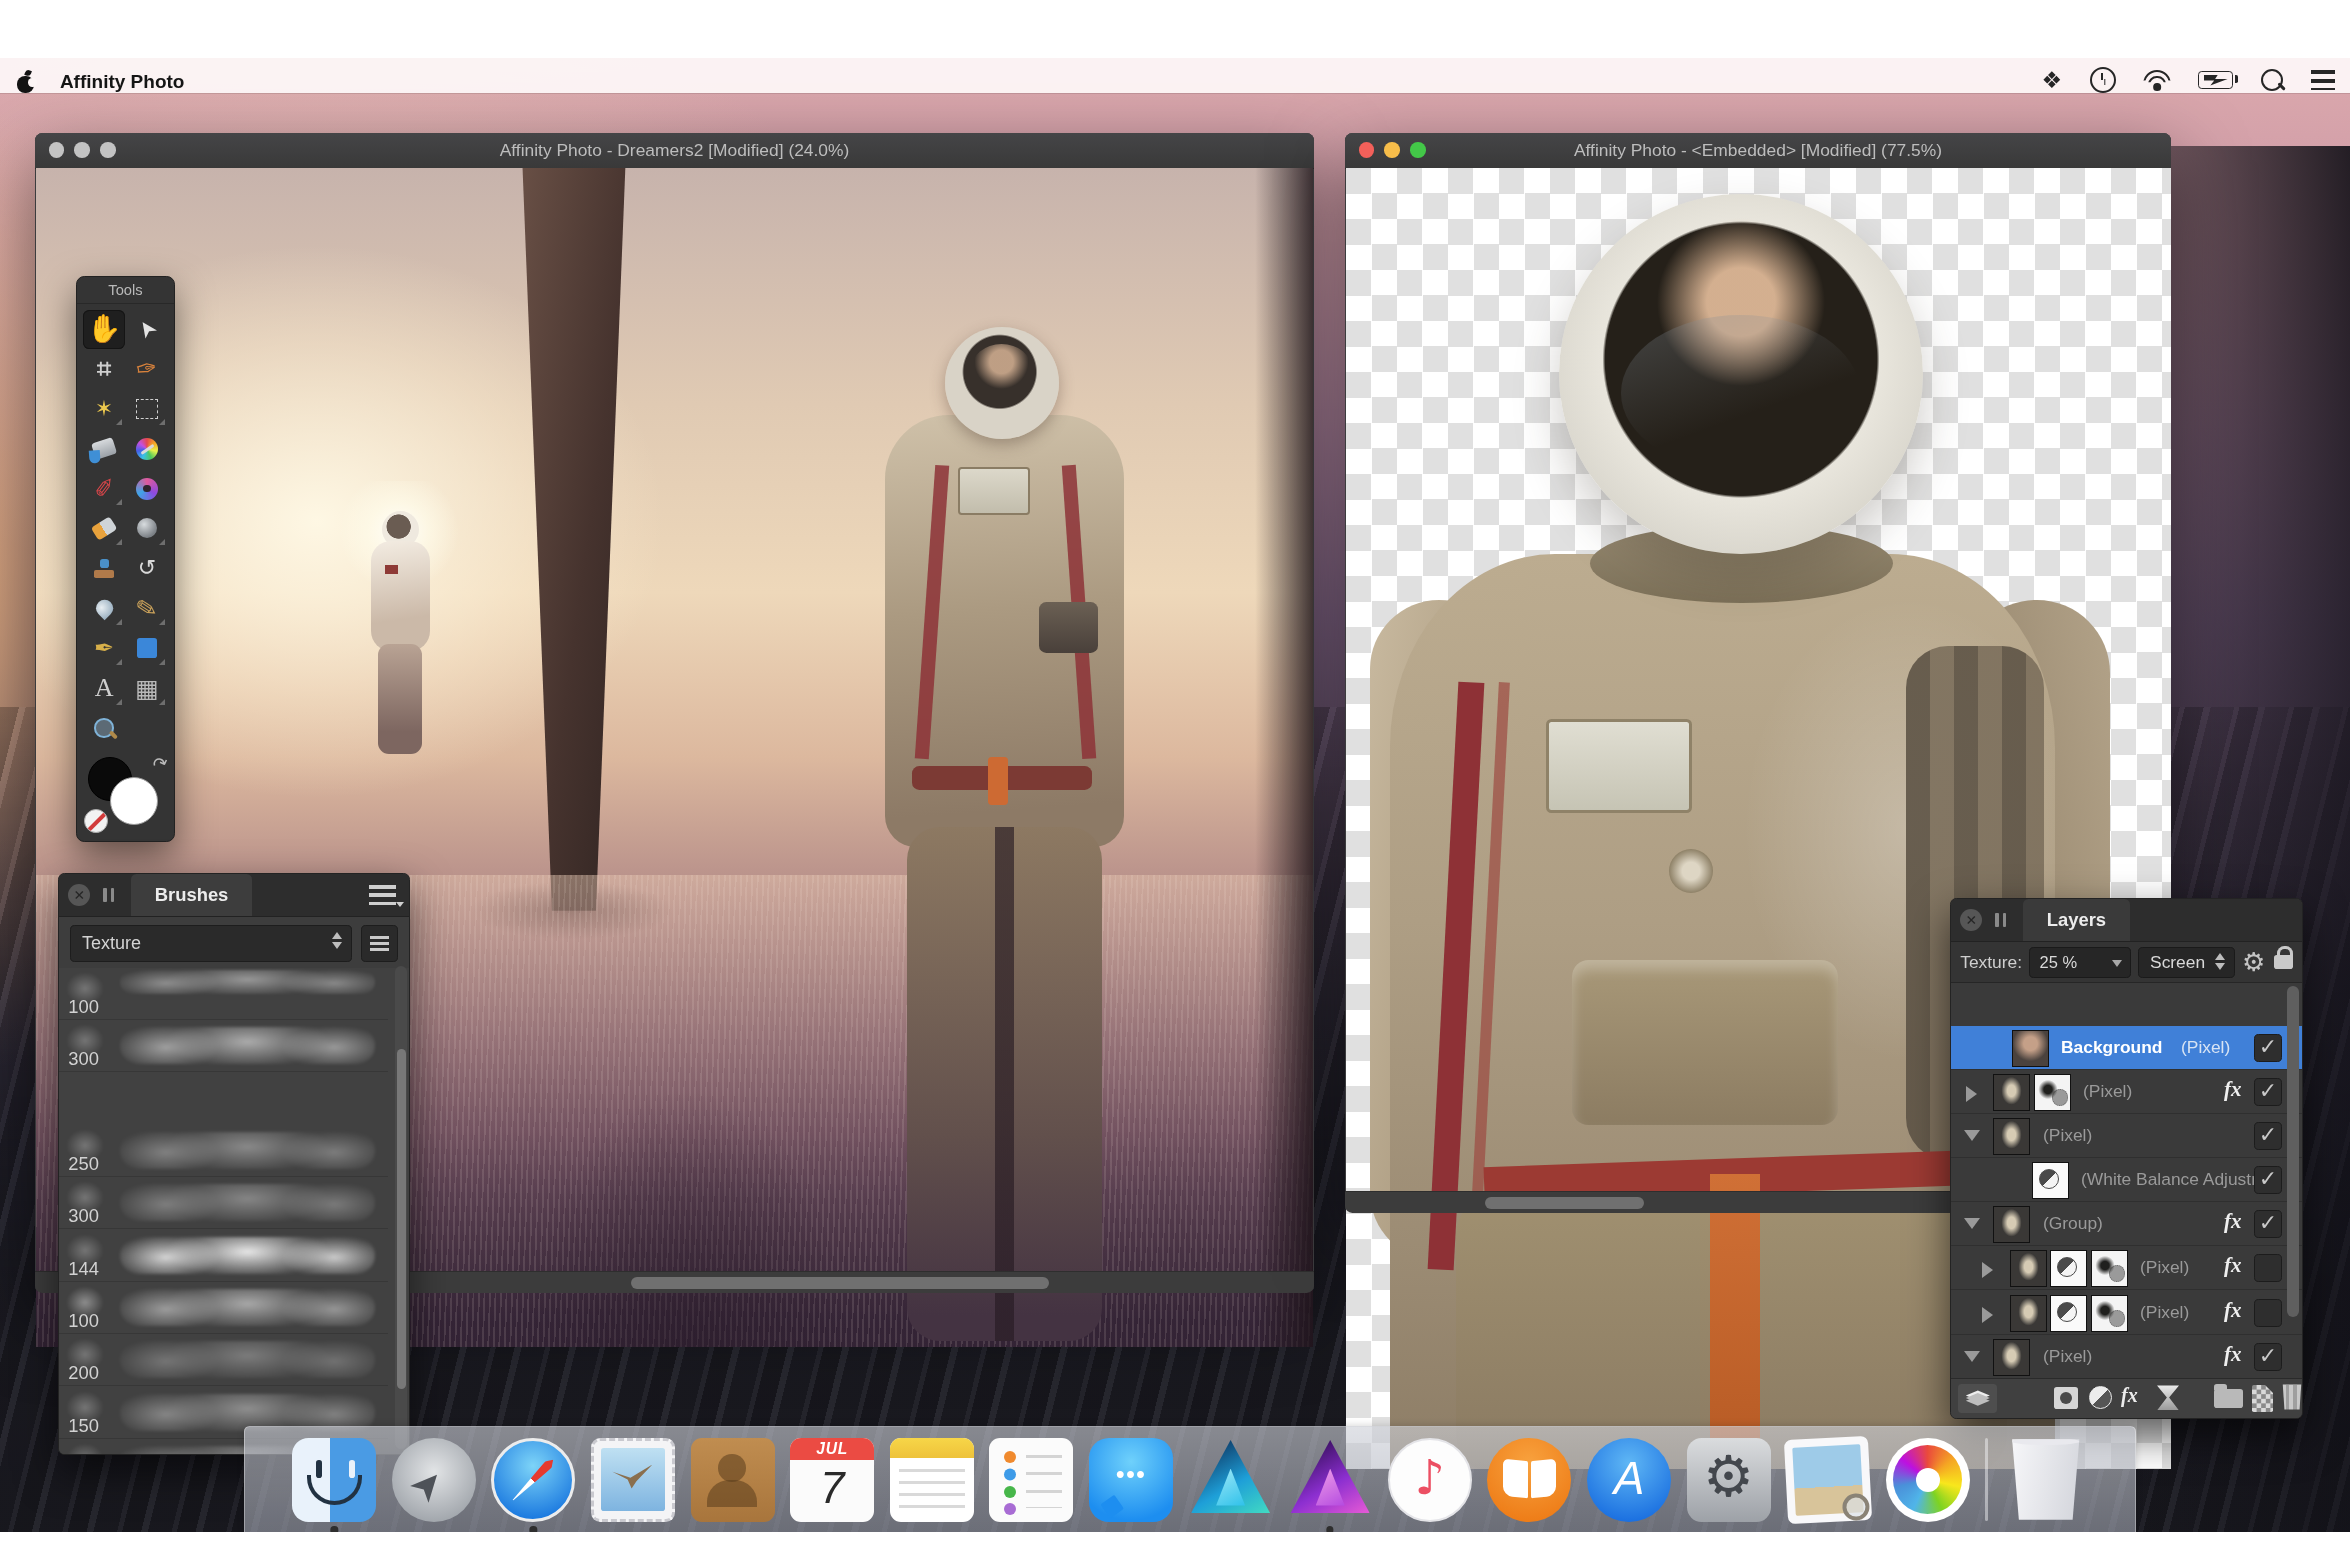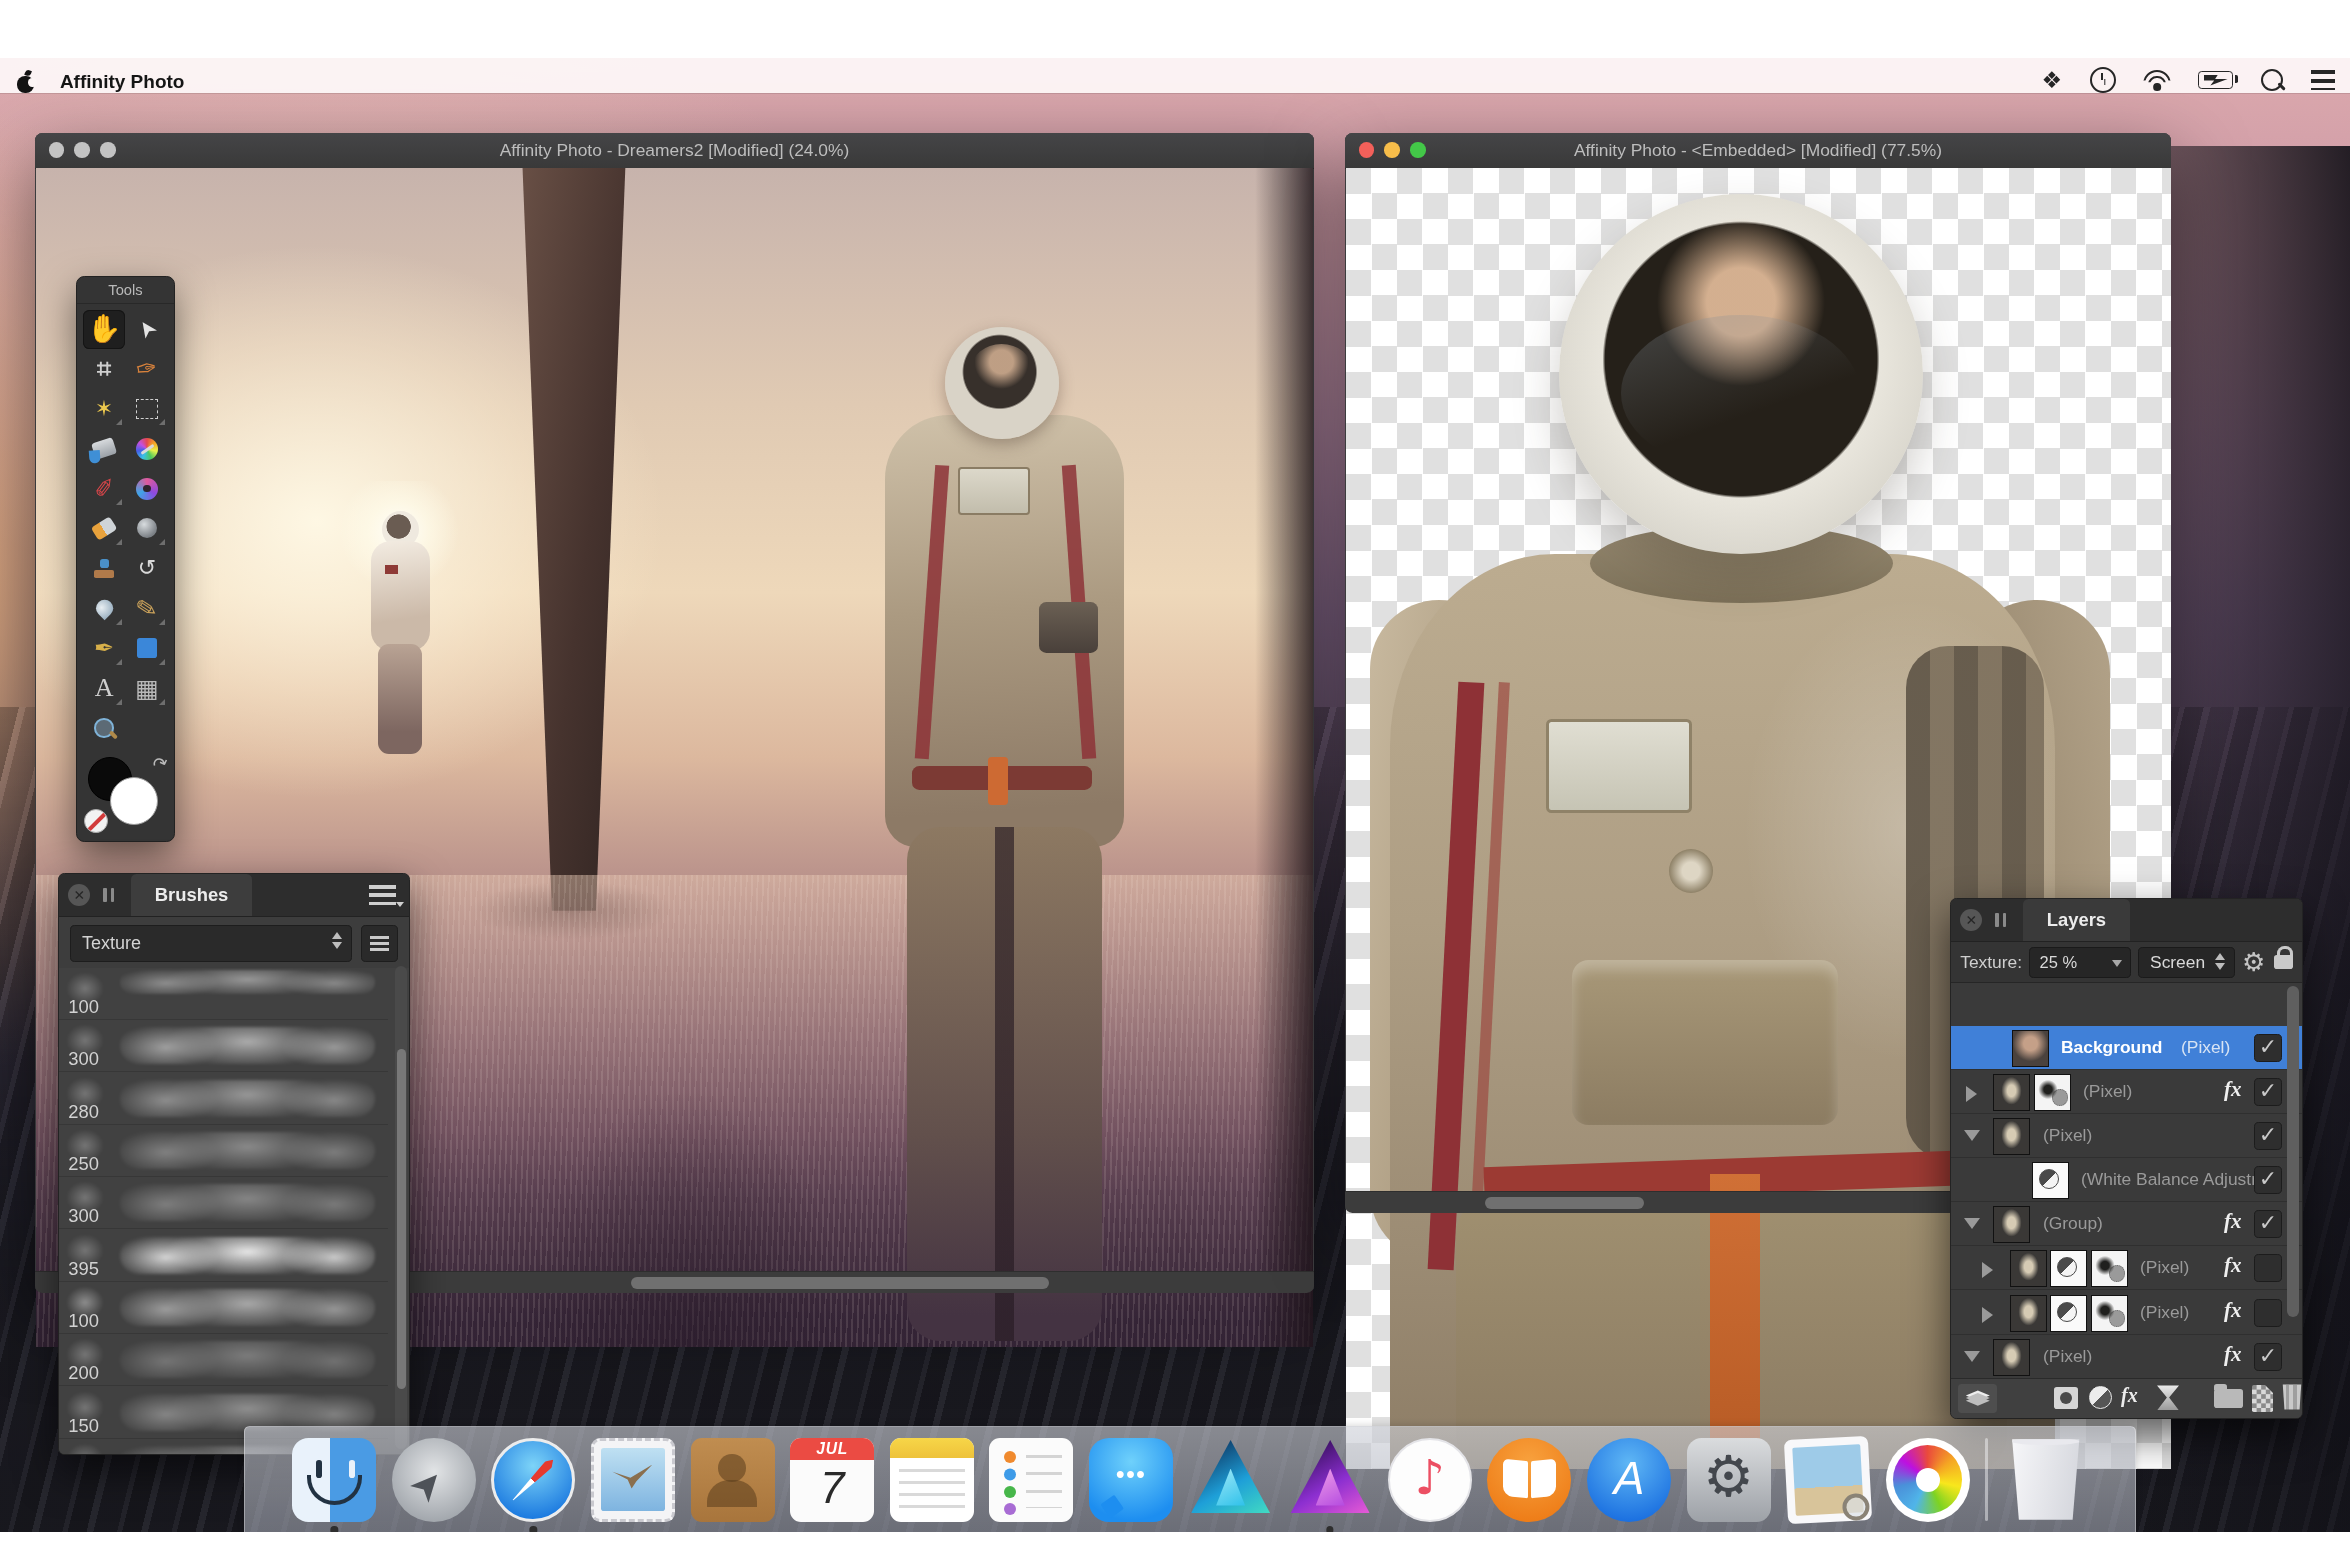--- a/index.html
+++ b/index.html
@@ -490,42 +490,36 @@
             <i class="bstroke" style="height:24px;top:1.8px;opacity:.5;filter:blur(0.9px)"></i>
             <span class="bnum">100</span>
             <i class="sep"></i>
           </div>
         <div class="brow" style="top:52px">
             <i class="bthumb"></i>
             <i class="bstroke" style="opacity:.62"></i>
             <span class="bnum">300</span>
             <i class="sep"></i>
           </div>
-        <div class="brow" style="top:105px">
-            <i class="bthumb"></i>
-            <i class="bstroke" style="opacity:.5"></i>
-            <span class="bnum">280</span>
-            <i class="sep"></i>
-          </div>
         <div class="brow" style="top:157px">
             <i class="bthumb"></i>
             <i class="bstroke" style="opacity:.42"></i>
             <span class="bnum">250</span>
             <i class="sep"></i>
           </div>
         <div class="brow" style="top:209px">
             <i class="bthumb"></i>
             <i class="bstroke" style="opacity:.4"></i>
             <span class="bnum">300</span>
             <i class="sep"></i>
           </div>
         <div class="brow" style="top:262px">
             <i class="bthumb"></i>
             <i class="bstroke" style="opacity:.97"></i>
-            <span class="bnum">395</span>
+            <span class="bnum">144</span>
             <i class="sep"></i>
           </div>
         <div class="brow" style="top:314px">
             <i class="bthumb" style="opacity:.8"></i>
             <i class="bstroke" style="opacity:.6"></i>
             <span class="bnum">100</span>
             <i class="sep"></i>
           </div>
         <div class="brow" style="top:366px">
             <i class="bthumb"></i>

